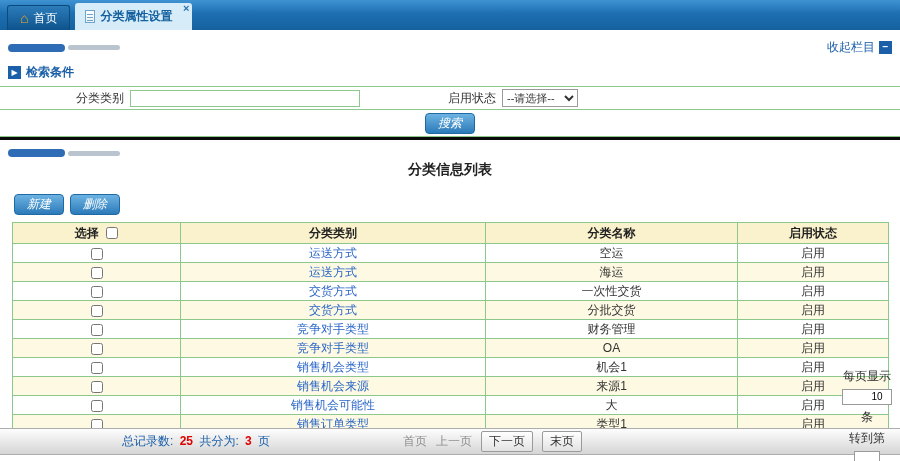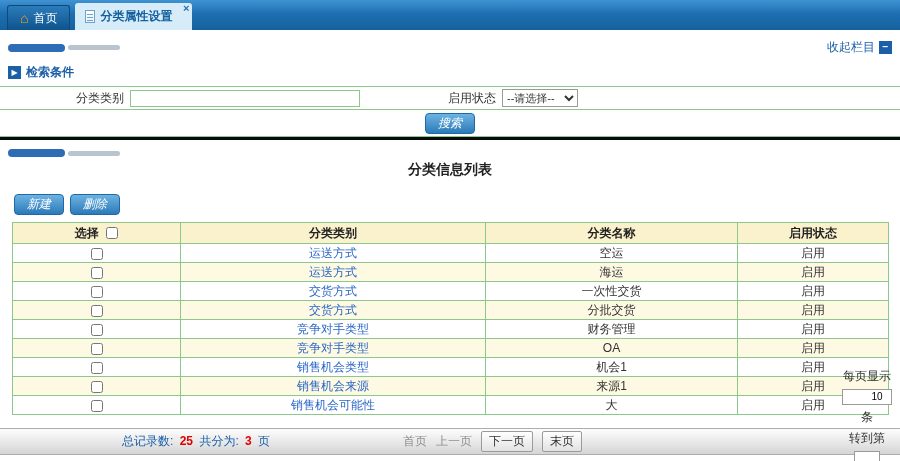--- a/index.html
+++ b/index.html
@@ -257,20 +257,26 @@
         <td><a class="cat-link">销售机会来源</a></td>
         <td>来源1</td>
         <td>启用</td>
       </tr>
       <tr>
         <td><input type="checkbox" style=""></td>
         <td><a class="cat-link">销售机会可能性</a></td>
         <td>大</td>
         <td>启用</td>
       </tr>
+      <tr>
+        <td><input type="checkbox" style=""></td>
+        <td><a class="cat-link">销售订单类型</a></td>
+        <td>类型1</td>
+        <td>启用</td>
+      </tr>
     </tbody>
   </table>
 
   <div class="footer">
     <div class="footer-left">
       <span>总记录数:</span>
       <span class="num">25</span>
       <span>共分为:</span>
       <span class="num">3</span>
       <span>页</span>

